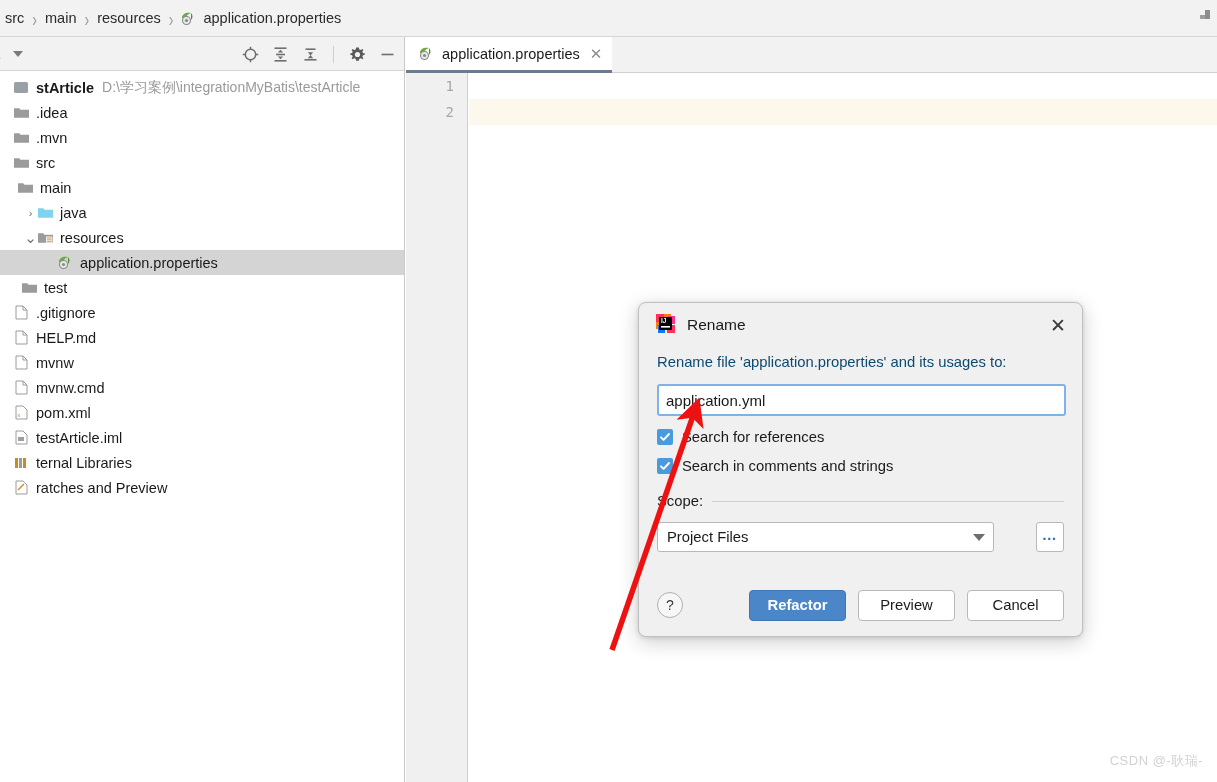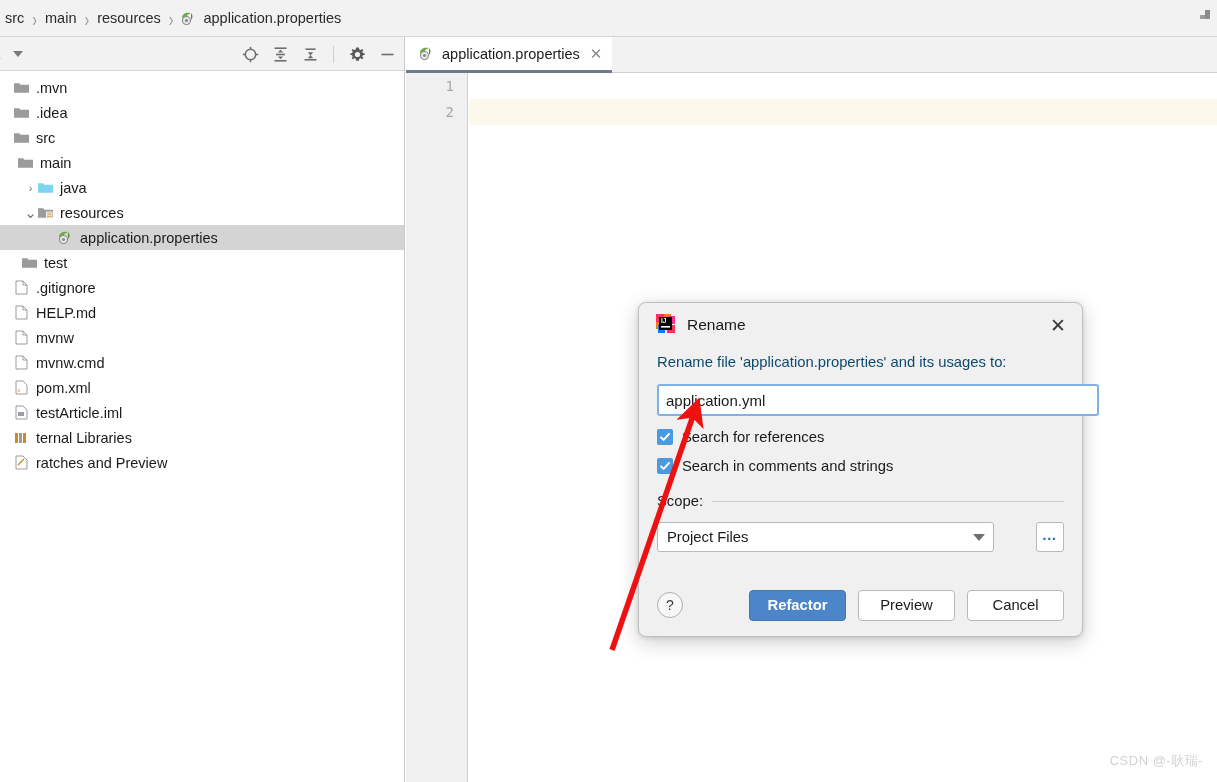--- a/index.html
+++ b/index.html
@@ -220,21 +220,21 @@
     cursor: pointer;
   }
   .dlg-body { padding: 0 18px; }
   .dlg-prompt {
     font-size: 14.8px;
     color: #0c4a6e;
     margin-top: 7px;
   }
   .name-input {
     margin-top: 14px;
-    width: 442px;
+    width: 409px;
     height: 32px;
     background: #ffffff;
     border: 2px solid #7fb3e8;
     border-radius: 3px;
     display: flex;
     align-items: center;
     padding-left: 7px;
     font-size: 15px;
     color: #1a1a1a;
     cursor: text;
@@ -439,33 +439,43 @@
           </svg>
         </span>
       </div>
     </div>
 
     <div class="tree" id="tree">
         <div class="tree-row">
           <span class="twisty"></span>
           <span class="tree-icon">
             <svg width="17" height="15" viewBox="0 0 17 15">
+              <rect x="1" y="2" width="14" height="11" rx="1.5" fill="#9aa0a6"></rect>
+            </svg>
+          </span>
+          <span class="bold">stArticle</span>
+          <span class="proj-path">D:\学习案例\integrationMyBatis\testArticle</span>
+        </div>
+        <div class="tree-row">
+          <span class="twisty"></span>
+          <span class="tree-icon">
+            <svg width="17" height="15" viewBox="0 0 17 15">
               <path d="M1 3.2 h5.2 l1.3 1.6 H16 v8 H1 Z" fill="#9b9b9b"></path>
             </svg>
           </span>
+          <span>.idea</span>
+        </div>
+        <div class="tree-row">
+          <span class="twisty"></span>
+          <span class="tree-icon">
+            <svg width="17" height="15" viewBox="0 0 17 15">
+              <path d="M1 3.2 h5.2 l1.3 1.6 H16 v8 H1 Z" fill="#9b9b9b"></path>
+            </svg>
+          </span>
           <span>.mvn</span>
-        </div>
-        <div class="tree-row">
-          <span class="twisty"></span>
-          <span class="tree-icon">
-            <svg width="17" height="15" viewBox="0 0 17 15">
-              <path d="M1 3.2 h5.2 l1.3 1.6 H16 v8 H1 Z" fill="#9b9b9b"></path>
-            </svg>
-          </span>
-          <span>.idea</span>
         </div>
         <div class="tree-row">
           <span class="twisty"></span>
           <span class="tree-icon">
             <svg width="17" height="15" viewBox="0 0 17 15">
               <path d="M1 3.2 h5.2 l1.3 1.6 H16 v8 H1 Z" fill="#9b9b9b"></path>
             </svg>
           </span>
           <span>src</span>
         </div>

